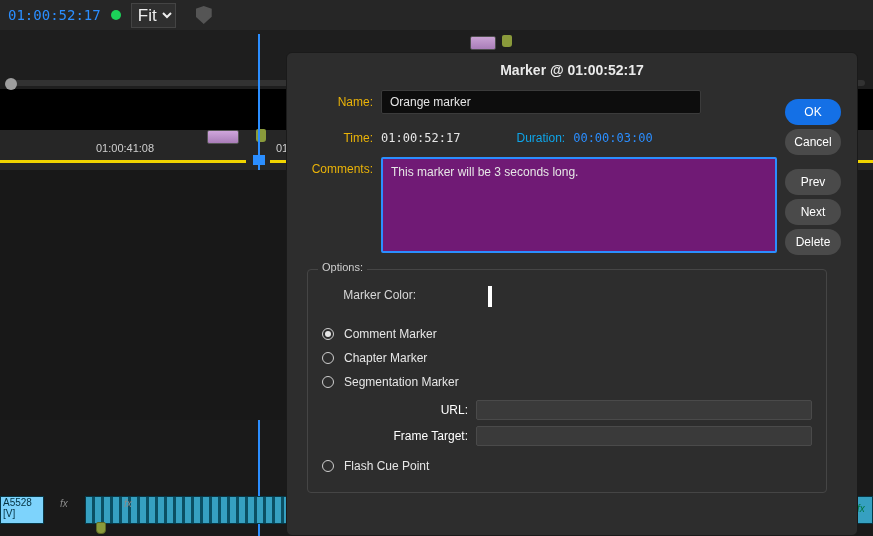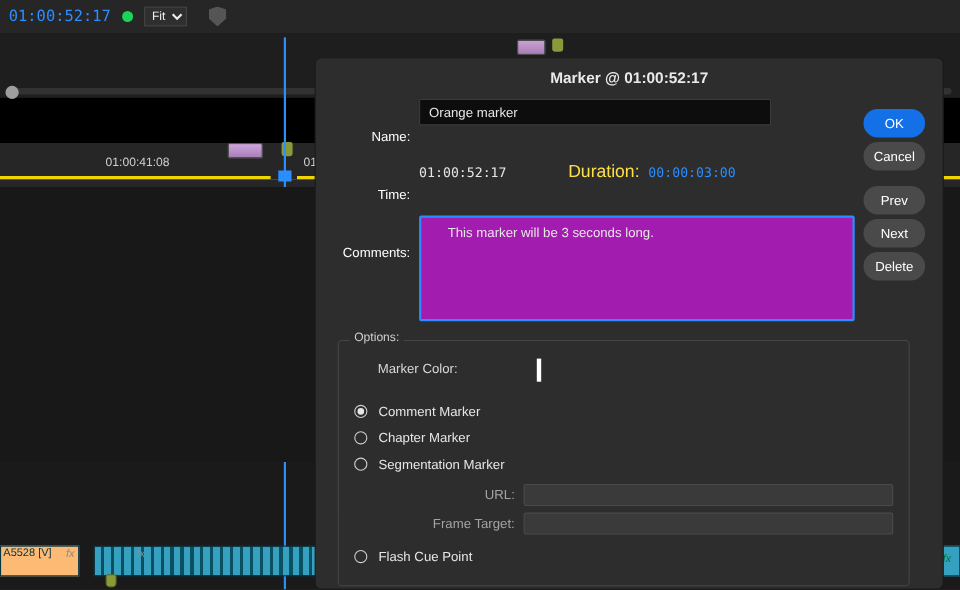--- a/index.html
+++ b/index.html
@@ -2,21 +2,21 @@
 <html><head>
 <meta charset="utf-8">
 <style>
   * { margin: 0; padding: 0; box-sizing: border-box; font-family: -apple-system, "Segoe UI", Arial, sans-serif; }
   body { background: #1a1a1a; color: #ccc; overflow: hidden; width: 873px; height: 536px; position: relative; }
 
   
   .topbar { background: #262626; height: 30px; display: flex; align-items: center; padding: 0 8px; gap: 10px; }
   .timecode-tl { color: #2b8eff; font-size: 14px; font-family: "Menlo", monospace; }
   .record-dot { width: 10px; height: 10px; background: #1cd359; border-radius: 50%; }
-  .zoom-select { background: #2f2f2f; color: #eee; border: 1px solid #444; font-size: 11px; padding: 1px 2px; text-align: center; }
+  .zoom-select { background: #2f2f2f; color: #eee; border: 1px solid #444; font-size: 17px; padding: 1px 2px; text-align: center; }
   .shield { width: 16px; height: 18px; background: #555; clip-path: polygon(50% 0%, 100% 15%, 100% 60%, 50% 100%, 0% 60%, 0% 15%); margin-left: 10px; }
 
   
   .preview-strip { background: #1e1e1e; height: 60px; position: relative; border-bottom: 1px solid #000; }
   .preview-clip { position: absolute; top: 6px; left: 470px; width: 26px; height: 14px; background: linear-gradient(#c9a2d3,#a97db8); border: 1px solid #4d4d4d; border-radius: 2px; }
   .preview-olive { position: absolute; top: 5px; left: 502px; width: 10px; height: 12px; background: #8a9a3b; border-radius: 2px 2px 3px 3px; }
 
   
   .gap { background: #000; height: 40px; }
 
@@ -29,67 +29,67 @@
   .yellowline { position: absolute; top: 30px; left: 0; right: 0; height: 3px; background: #f0d400; }
   .ylgap { position: absolute; top: 30px; left: 246px; width: 24px; height: 3px; background: #262626; }
   .playhead-tab { position: absolute; top: 25px; left: 253px; width: 12px; height: 10px; background: #2b8eff; }
   .playhead-line { position: absolute; top: 34px; left: 258px; width: 2px; height: 502px; background: #2b8eff; }
 
   
   .tl-body { background: #181818; height: 250px; position: relative; }
 
   
   .video-track { position: absolute; left: 0; right: 0; bottom: 0; height: 46px; }
-  .vclip-a { position: absolute; left: 0; width: 72px; height: 28px; top: 6px; background: #fdba74; border: 1px solid #063746; font-size: 10px; color: #053341; padding-left: 2px; }
+  .vclip-a { position: absolute; left: 0; width: 44px; height: 28px; top: 6px; background: #7dd3fc; border: 1px solid #063746; font-size: 10px; color: #053341; padding-left: 2px; }
   .vclip-b { position: absolute; left: 85px; width: 768px; height: 28px; top: 6px;
              background: repeating-linear-gradient(90deg,#36a0c1 0 6px,#0b4f63 6px 9px);
              border: 1px solid #063746; }
   .vclip-b-far { position: absolute; right: 0; width: 20px; height: 28px; top: 6px; background: #36a0c1; border: 1px solid #063746; }
   .fx1 { position: absolute; left: 60px; top: 8px; font-size: 10px; font-style: italic; color: #8a8a8a; }
   .fx2 { position: absolute; left: 124px; top: 8px; font-size: 10px; font-style: italic; color: #8a8a8a; }
   .olive-marker-bt { position: absolute; top: 32px; left: 96px; width: 10px; height: 12px; background: #8a9a3b; border: 1px solid #5c6924; border-radius: 2px 2px 4px 4px; }
 
   
   .scroll-sim { position: absolute; left: 8px; right: 8px; top: 50px; height: 6px; background: #323232; border-radius: 3px; }
   .scroll-thumb { position: absolute; left: 5px; top: 48px; width: 12px; height: 12px; background: #9e9e9e; border-radius: 50%; }
 
   
   .dialog { position: absolute; top: 52px; left: 286px; width: 572px; height: 484px;
             background: #2d2d2d; border: 1px solid #1a1a1a; border-radius: 6px; }
   .dlg-title { text-align: center; font-size: 14px; color: #eaeaea; padding: 9px 0 12px; font-weight: 600; }
   .dlg-body { padding: 0 24px 0 0; }
   .row { display: flex; align-items: flex-start; margin-bottom: 12px; }
-  .lbl { width: 94px; text-align: right; font-size: 12px; color: #ffffff; padding-top: 5px; padding-right: 8px; margin-top: 22px; }
+  .lbl { width: 94px; text-align: right; font-size: 12px; color: #eab308; padding-top: 5px; padding-right: 8px; }
   .field { flex: 1; }
   .txt-in { width: 320px; height: 24px; background: #0d0d0d; border: 1px solid #3b3b3b; color: #e6e6e6; font-size: 12px; padding: 0 8px; border-radius: 2px; }
   .tc-plain { font-size: 12px; color: #e6e6e6; font-family: "Menlo", monospace; }
   .tc-blue  { font-size: 12px; color: #2b8eff; font-family: "Menlo", monospace; text-align: right; }
   .dur-row { display: inline-flex; align-items: center; gap: 8px; margin-left: 56px; }
-  .comments { width: 396px; height: 96px; background: #a21caf; border: 2px solid #2b8eff; color: #e6e6e6;
-              font-size: 12px; padding: 6px 24px; border-radius: 2px; resize: none; }
+  .comments { width: 396px; height: 96px; background: #701a75; border: 2px solid #2b8eff; color: #e6e6e6;
+              font-size: 12px; padding: 6px 8px; border-radius: 2px; resize: none; }
 
   .btn { display: block; width: 56px; height: 26px; border: none; border-radius: 13px;
          font-size: 12px; color: #fff; margin-bottom: 4px; cursor: pointer; }
   .btn-ok     { background: #1470e6; }
   .btn-grey   { background: #4a4a4a; }
   .btns { position: absolute; top: 46px; right: 16px; }
 
   .opts-box { margin: 6px 0 0 20px; width: 520px; border: 1px solid #454545; border-radius: 4px; padding: 10px 14px 14px; position: relative; }
   .opts-tag { position: absolute; top: -9px; left: 10px; background: #2d2d2d; padding: 0 4px; font-size: 11px; color: #cfcfcf; }
   .color-row { display: flex; margin: 8px 0 16px; gap: 24px; }
   .color-lbl { width: 108px; font-size: 12px; color: #d8d8d8; text-align: right; padding-right: 14px; }
   .swatch { width: 24px; height: 20px; margin-right: 12px; cursor: pointer; }
   .sw-sel { outline: 2px solid #fff; outline-offset: 0; }
 
   .radio-row { display: flex; align-items: center; gap: 10px; font-size: 12px; color: #e6e6e6; height: 24px; }
   .radio { width: 12px; height: 12px; border: 1.5px solid #cfcfcf; border-radius: 50%; display: inline-flex; align-items: center; justify-content: center; }
   .radio.checked::after { content: ""; width: 6px; height: 6px; background: #e6e6e6; border-radius: 50%; }
 
   .sub-row { display: flex; align-items: center; margin: 6px 0; }
-  .sub-lbl { width: 90px; text-align: right; font-size: 12px; color: #a3a3a3; padding-right: 8px; }
+  .sub-lbl { width: 90px; text-align: right; font-size: 12px; color: #ffffff; padding-right: 8px; }
   .sub-in { flex: 1; height: 20px; background: #3a3a3a; border: 1px solid #4a4a4a; border-radius: 2px; }
 </style>
 </head>
 <body>
 
 <div class="topbar">
   <span class="timecode-tl">01:00:52:17</span>
   <span class="record-dot"></span>
   <select class="zoom-select">
     <option>Fit</option>
@@ -146,21 +146,21 @@
       <div class="field">
         <input class="txt-in" value="Orange marker" style="">
       </div>
     </div>
 
     <div class="row">
       <div class="lbl">Time:</div>
       <div class="field" style="display:flex;align-items:center;padding-top:5px">
         <span class="tc-plain">01:00:52:17</span>
         <span class="dur-row">
-          <span style="font-size:16px;color:#fde047">Duration:</span>
+          <span style="font-size:12px;color:#0ea5e9">Duration:</span>
           <span class="tc-blue">00:00:03:00</span>
         </span>
       </div>
     </div>
 
     <div class="row">
       <div class="lbl">Comments:</div>
       <div class="field">
         <textarea class="comments" style="">This marker will be 3 seconds long.</textarea>
       </div>

